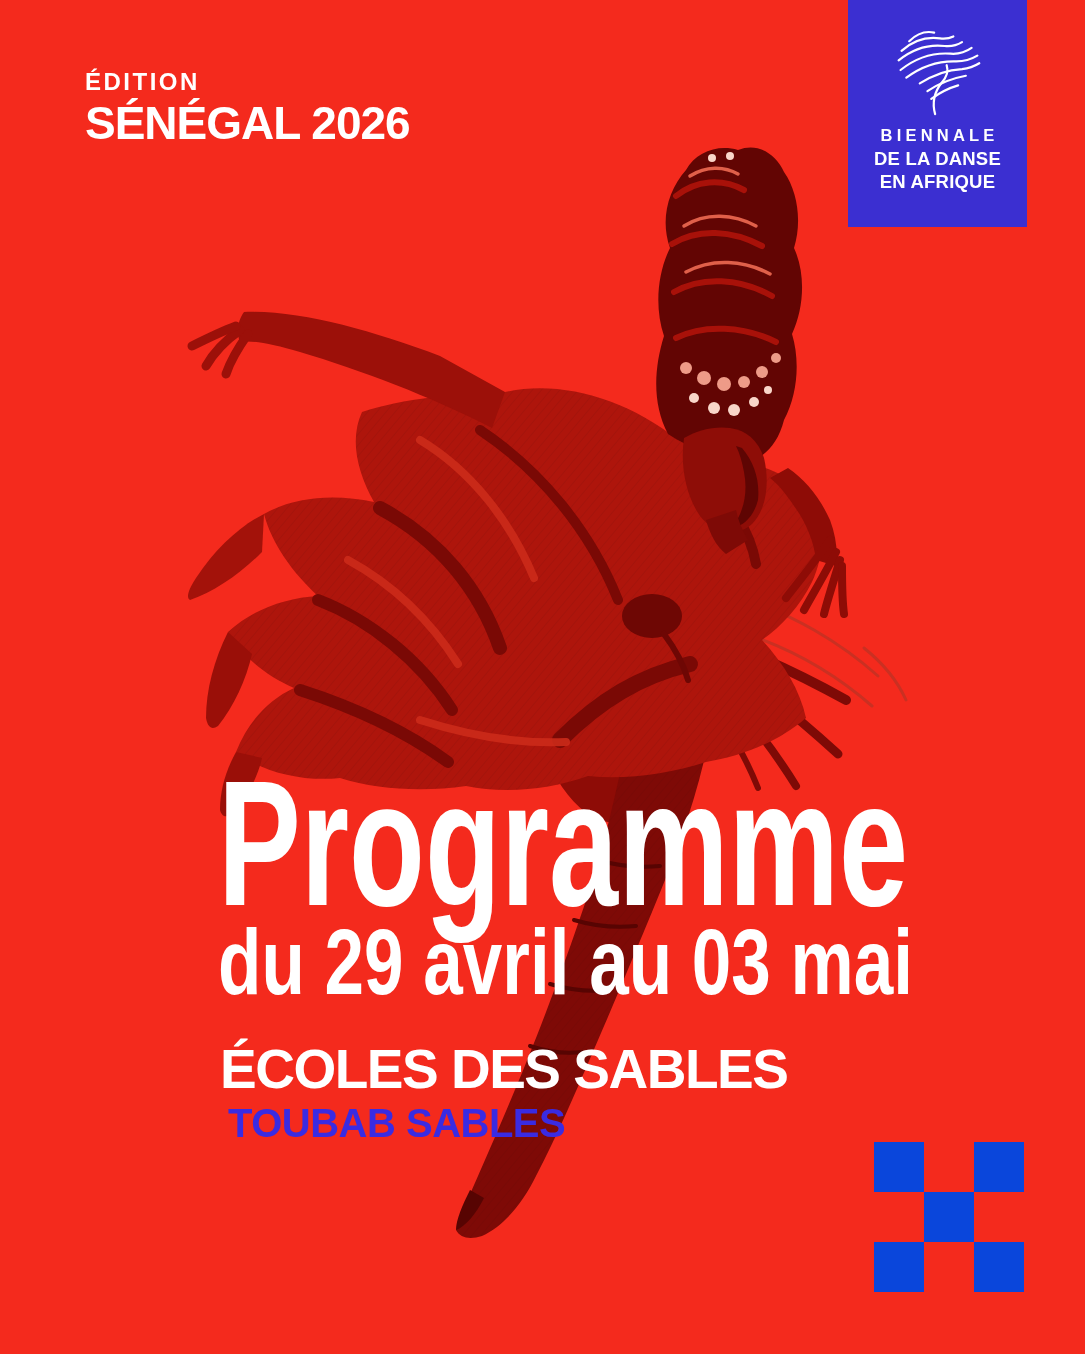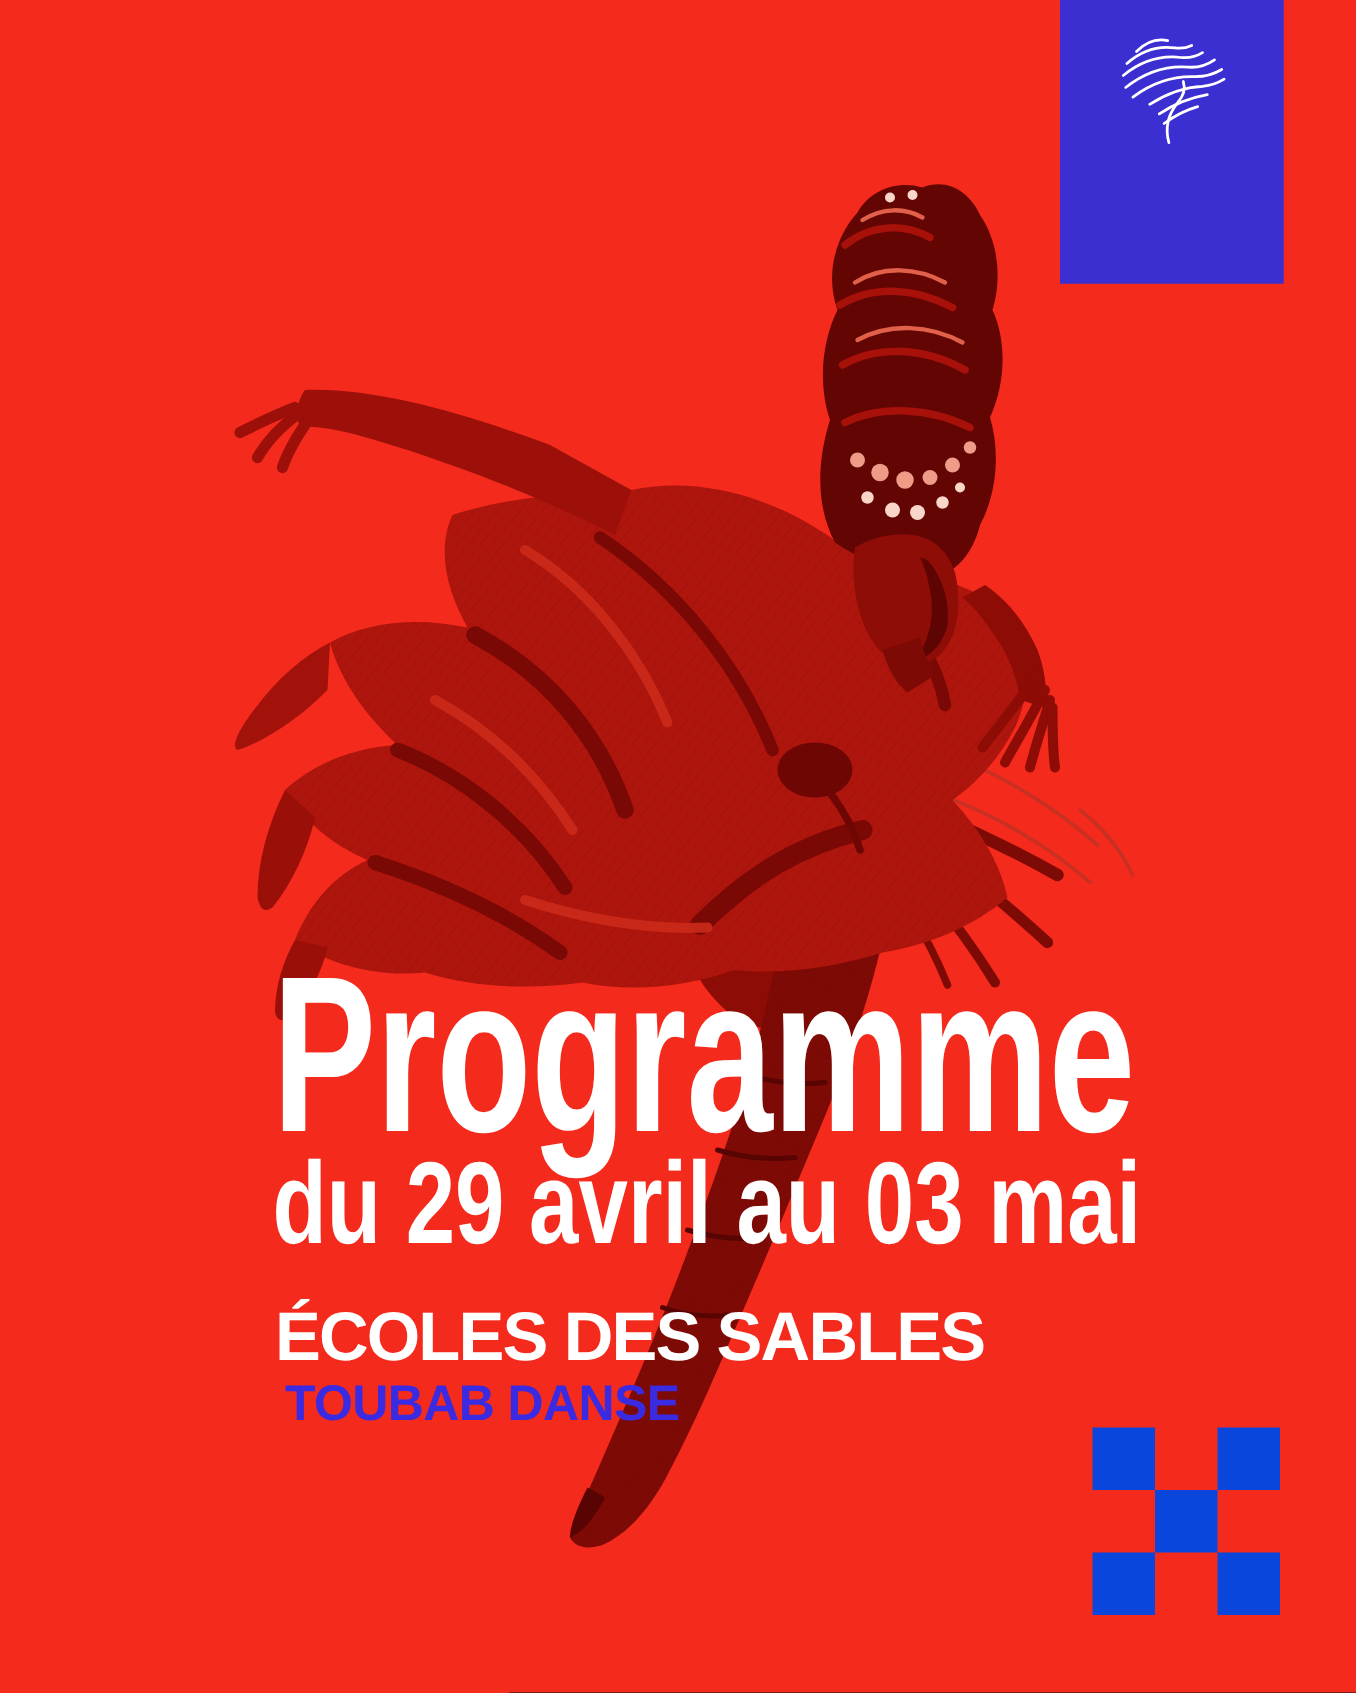--- a/index.html
+++ b/index.html
@@ -158,44 +158,53 @@
           <circle cx="712" cy="158" r="4"></circle>
         <circle cx="730" cy="156" r="4"></circle>
       </g>
 
       <path fill="#8E0D07" d="M684 438 C680 466 686 496 700 516 C714 534 736 538 752 524 C766 510 770 484 764 458 C758 440 746 430 730 428 C714 426 698 430 684 438 Z"></path>
       <path fill="#5E0503" d="M742 448 C754 462 760 480 758 500 C754 516 744 526 732 528 C744 512 748 492 744 472 C742 462 740 454 736 446 Z"></path>
       <path fill="#7E0A06" d="M706 520 C710 534 716 546 726 554 L748 540 C742 530 738 520 736 510 Z"></path>
     </g>
   </svg>
 
+  <header class="layer edition">
+    <div class="edition-label">ÉDITION</div>
+    <div class="edition-title">SÉNÉGAL 2026</div>
+  </header>
 
   <div class="layer logo">
     <svg class="logo-icon" viewBox="0 0 100 100" aria-hidden="true" fill="none" stroke="#ffffff" stroke-width="2.3" stroke-linecap="round">
       <path d="M20 20 Q32 8 46 11"></path>
       <path d="M12 30 Q30 14 52 17 Q60 18 66 15"></path>
       <path d="M9 40 Q31 22 57 25 Q67 26 75 21"></path>
       <path d="M11 50 Q35 31 63 33 Q75 34 85 27"></path>
       <path d="M17 58 Q41 40 69 41 Q81 41 91 35"></path>
       <path d="M31 64 Q53 50 75 49 Q85 48 93 43"></path>
       <path d="M39 72 Q57 60 79 56"></path>
       <path d="M43 80 Q57 70 71 66"></path>
       <path d="M47 96 Q42 78 54 63 Q62 54 59 45"></path>
     </svg>
+    <div class="logo-text">
+      <div class="logo-line1">BIENNALE</div>
+      <div class="logo-line2">DE LA DANSE</div>
+      <div class="logo-line3">EN AFRIQUE</div>
+    </div>
   </div>
 
   <svg class="layer title-svg" aria-hidden="false">
     <text class="title-text" x="8" y="165" textLength="690" lengthAdjust="spacingAndGlyphs">Programme</text>
   </svg>
   <svg class="layer dates-svg">
     <text class="dates-text" x="8" y="96" textLength="695" lengthAdjust="spacingAndGlyphs">du 29 avril au 03 mai</text>
   </svg>
 
   <div class="layer venue">ÉCOLES DES SABLES</div>
-  <div class="layer place">TOUBAB DANSE</div>
+  <div class="layer place">TOUBAB SABLES</div>
 
   <div class="layer checker">
     <div class="sq sq-tl"></div>
     <div class="sq sq-tr"></div>
     <div class="sq sq-c"></div>
     <div class="sq sq-bl"></div>
     <div class="sq sq-br"></div>
   </div>
 
 </div>

